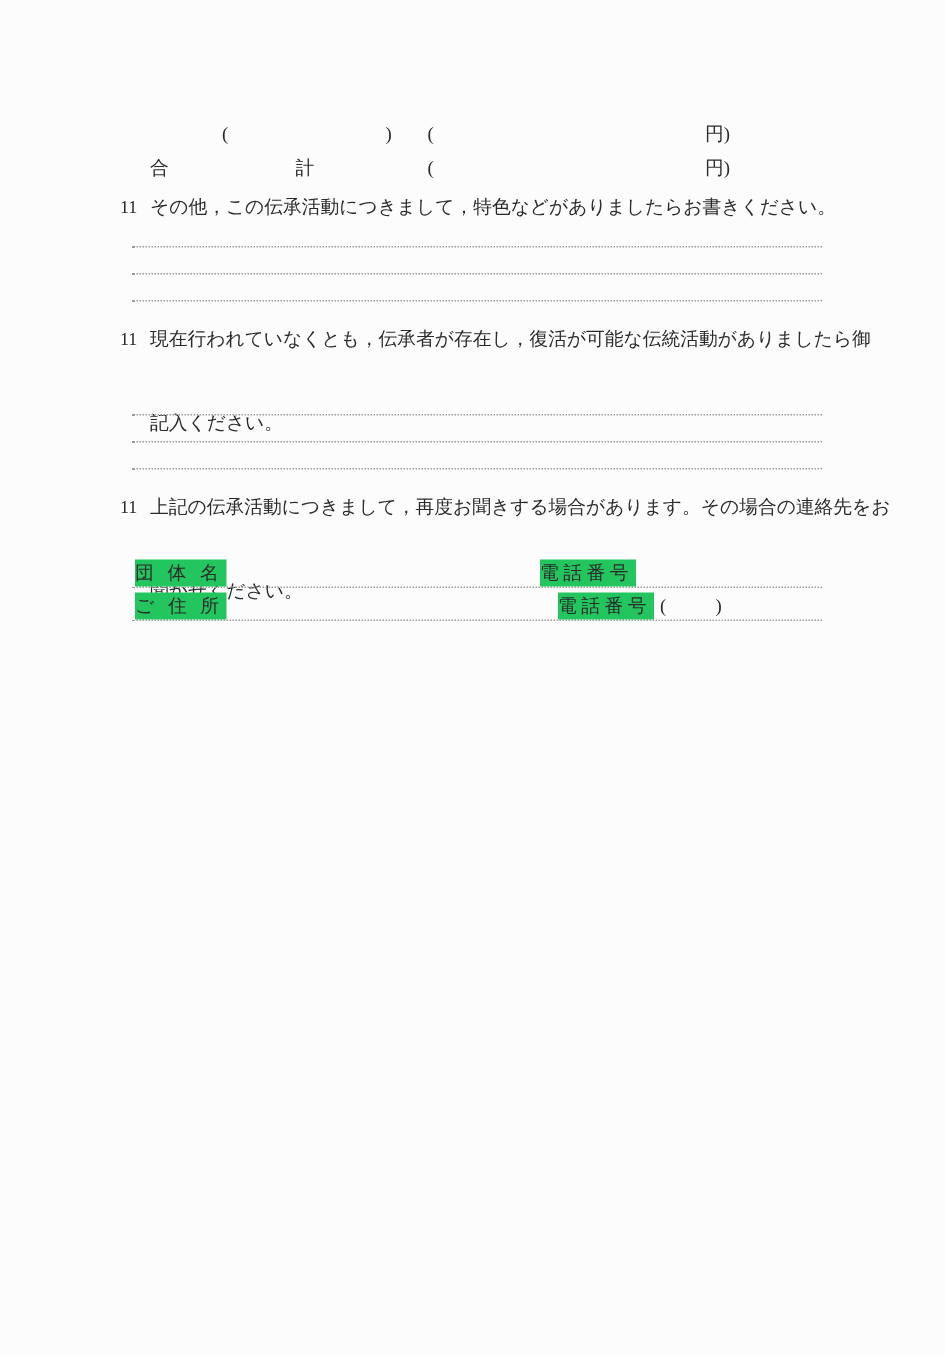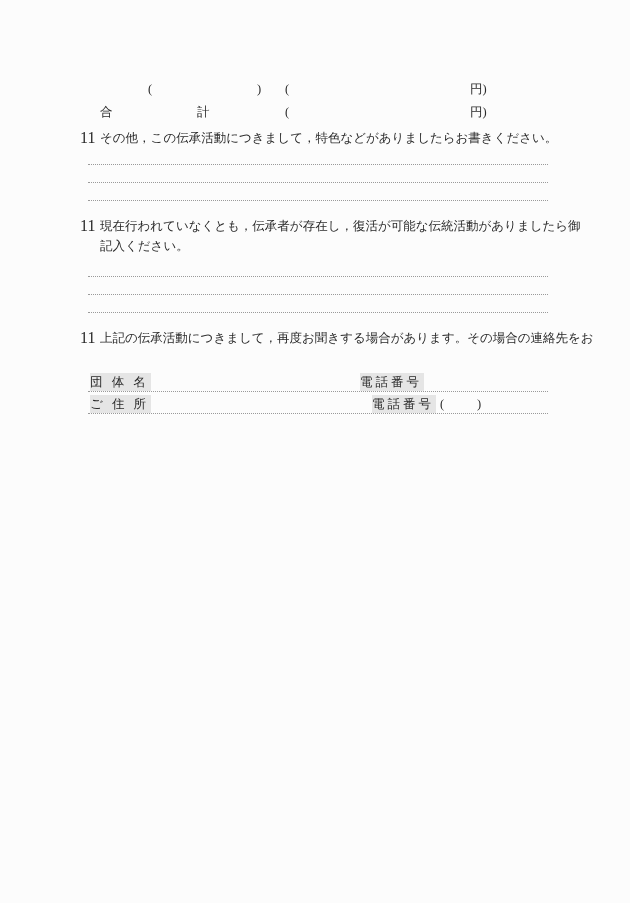--- a/index.html
+++ b/index.html
@@ -61,30 +61,31 @@
     line-height: 20px;
     white-space: nowrap;
   }
   .q-num {
     position: absolute;
     left: 0;
     top: 0;
     width: 16px;
     text-align: left;
     font-family: "Liberation Serif", "DejaVu Serif", serif;
-    font-size: 16px;
+    font-size: 12px;
   }
   .q-text {
     display: inline-block;
   }
   .q-cont {
     padding-left: 20px;
     font-size: 12.5px;
     line-height: 20px;
     white-space: nowrap;
+    margin-top: 36px;
   }
 
   
   .rules {
     position: absolute;
     left: 88px;
     width: 460px;
   }
   .rules .dotline {
     left: 0;
@@ -106,21 +107,21 @@
     left: 0;
     bottom: 0;
     width: 460px;
     border-bottom: 1px dotted #9a9a9a;
     height: 1px;
   }
   .contact-row .lbl {
     position: absolute;
     bottom: 1px;
     letter-spacing: 3px;
-    background: #e5e5e5;
+    background: #22c55e;
     padding-right: 2px;
   }
   .contact-row .paren {
     position: absolute;
     bottom: 1px;
     background: #fcfcfc;
     padding: 0 2px;
     letter-spacing: 0;
   }
 </style>
@@ -166,20 +167,21 @@
     <div class="dotline" style="top:13px;"></div>
     <div class="dotline" style="top:31px;"></div>
     <div class="dotline" style="top:49px;"></div>
   </div>
 
   <div class="q-block" style="top:328px;">
     <div class="q-head">
       <span class="q-num">11</span>
       <span class="q-text">上記の伝承活動につきまして，再度お聞きする場合があります。その場合の連絡先をお</span>
     </div>
+    <div class="q-cont">聞かせください。</div>
   </div>
 
   <div class="contact-row" style="top:372px;">
     <div class="underline"></div>
     <span class="lbl" style="left:2px;">団 体 名</span>
     <span class="lbl" style="left:272px;">電話番号</span>
   </div>
 
   <div class="contact-row" style="top:394px;">
     <div class="underline"></div>

